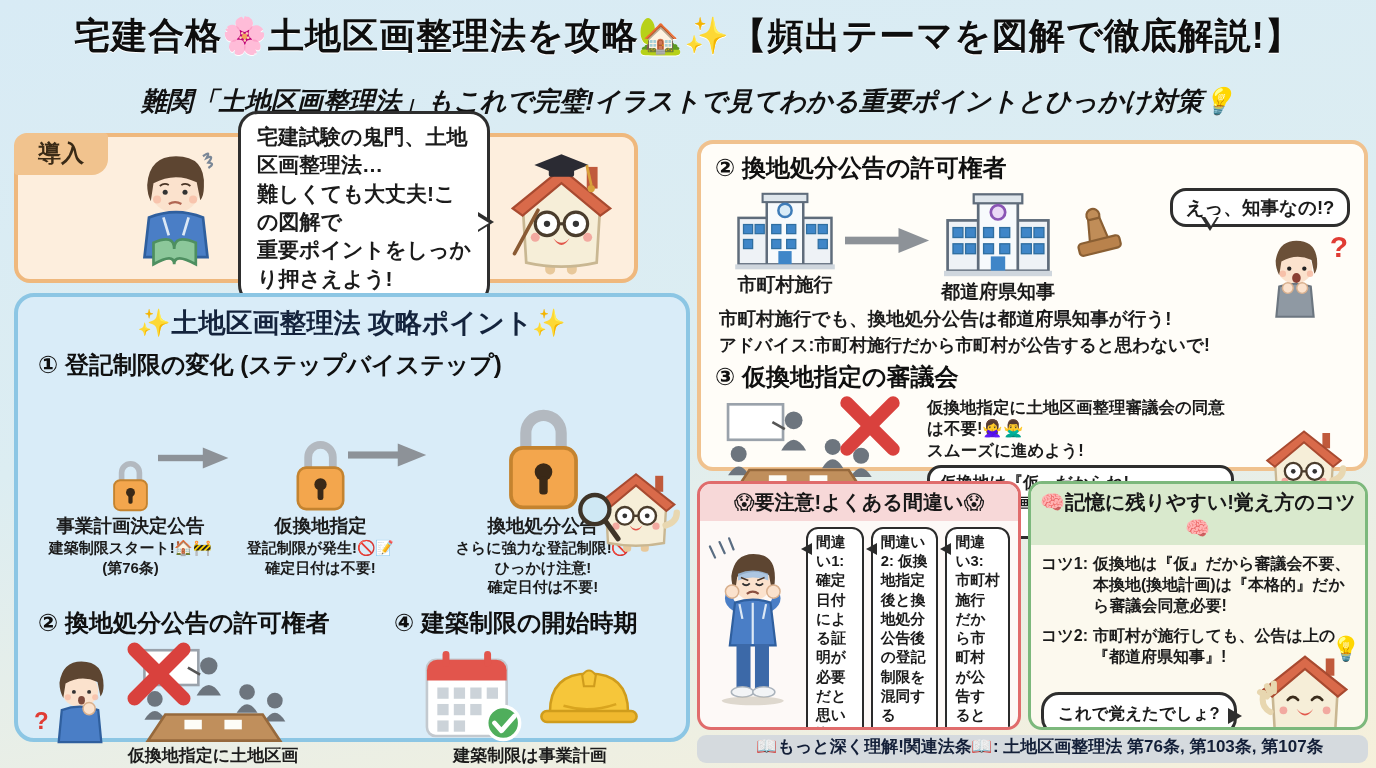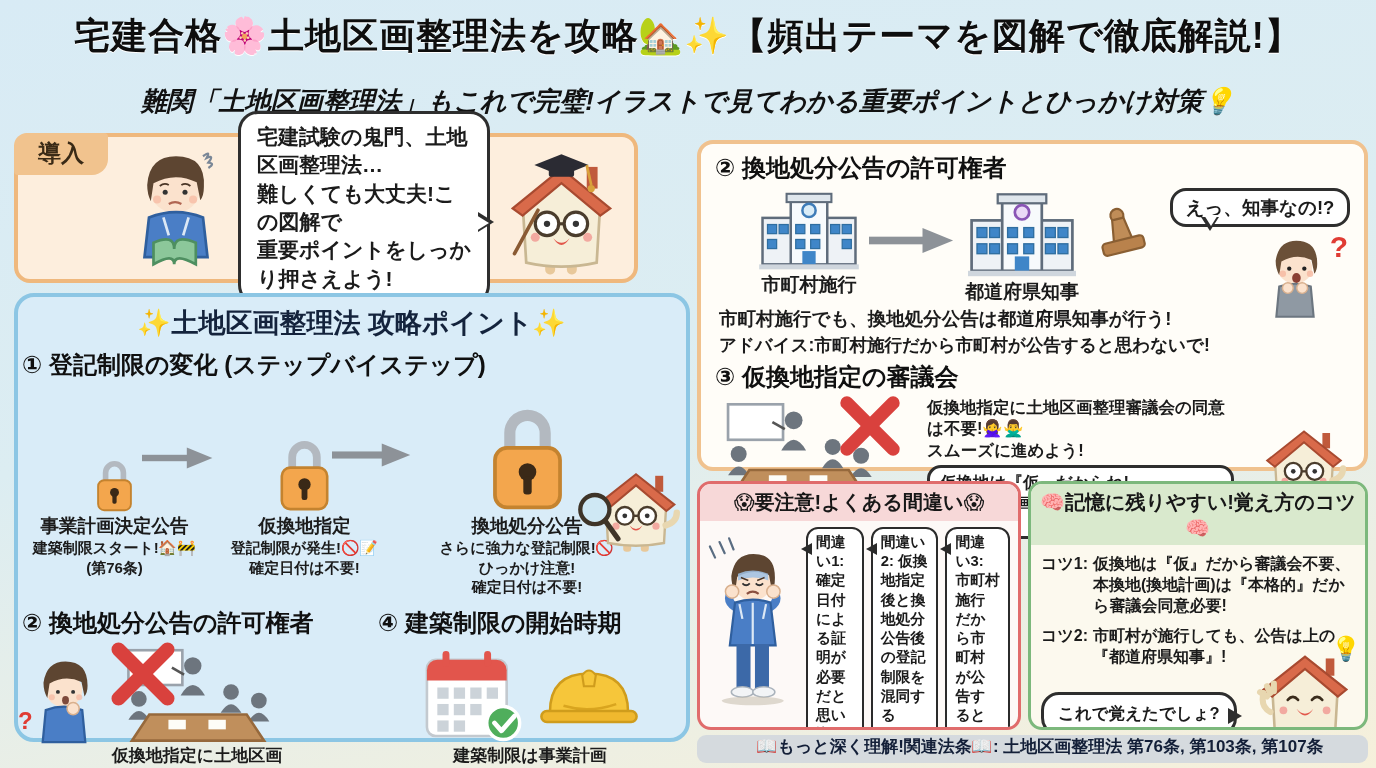--- a/index.html
+++ b/index.html
@@ -25,21 +25,21 @@
   .intro-flex { display:flex; align-items:center; height:100%; padding:6px 10px 6px 8px; gap:8px; }
   .bubble { background:#fff; border:3.5px solid #2e2e2e; border-radius:20px; position:relative; }
   .intro-bubble { flex:1; padding:9px 16px; font-size:21px; line-height:1.35; }
   .intro-bubble::after { content:""; position:absolute; right:-17px; top:52%;
     border:10px solid transparent; border-left:16px solid #2e2e2e; }
   .intro-bubble::before { content:""; position:absolute; right:-10px; top:53.5%;
     border:8px solid transparent; border-left:13px solid #fff; z-index:1; }
 
   
   #points { left:14px; top:293px; width:676px; height:449px;
-    background:#d9ecf8; border:4px solid #8cc6e4; border-radius:20px; padding:6px 4px; }
+    background:#d9ecf8; border:4px solid #8cc6e4; border-radius:20px; padding:6px 20px; }
   .points-title { text-align:center; font-size:27px; color:#14233c; margin:2px 0 8px; }
   .sec-heading { font-size:24px; color:#101010; margin:2px 0 4px; }
   .locks-area { position:relative; height:128px; }
   .locks-grid, .caps-grid { display:grid; grid-template-columns:185px 195px 250px; }
   .locks-grid { height:128px; align-items:end; justify-items:center; }
   .caps-grid { justify-items:center; text-align:center; }
   .cap-name { font-size:18.5px; }
   .cap-line { font-size:15px; line-height:1.3; }
   .arrow-abs { position:absolute; }
   .bottom-secs { display:grid; grid-template-columns:350px 1fr; gap:6px; margin-top:8px; }
@@ -435,21 +435,21 @@
         <div>決定公告日からスタート!🚧</div>
 
       </div>
     </div>
   </div>
 </div>
 
 <div class="panel" id="permit">
   <div class="sec-heading">② 換地処分公告の許可権者</div>
   <div class="permit-row1">
-    <div class="bcol" style="margin-left:44px">
+    <div class="bcol" style="margin-left:20px">
       <svg class="svgblk" width="100" height="83">
           <use href="#sym-building-a"></use>
         </svg>
       <div class="blabel">市町村施行</div>
     </div>
     <svg class="gov-arrow" width="86" height="25">
         <use href="#sym-arrow"></use>
       </svg>
     <div class="bcol">
       <svg class="svgblk" width="108" height="90">

